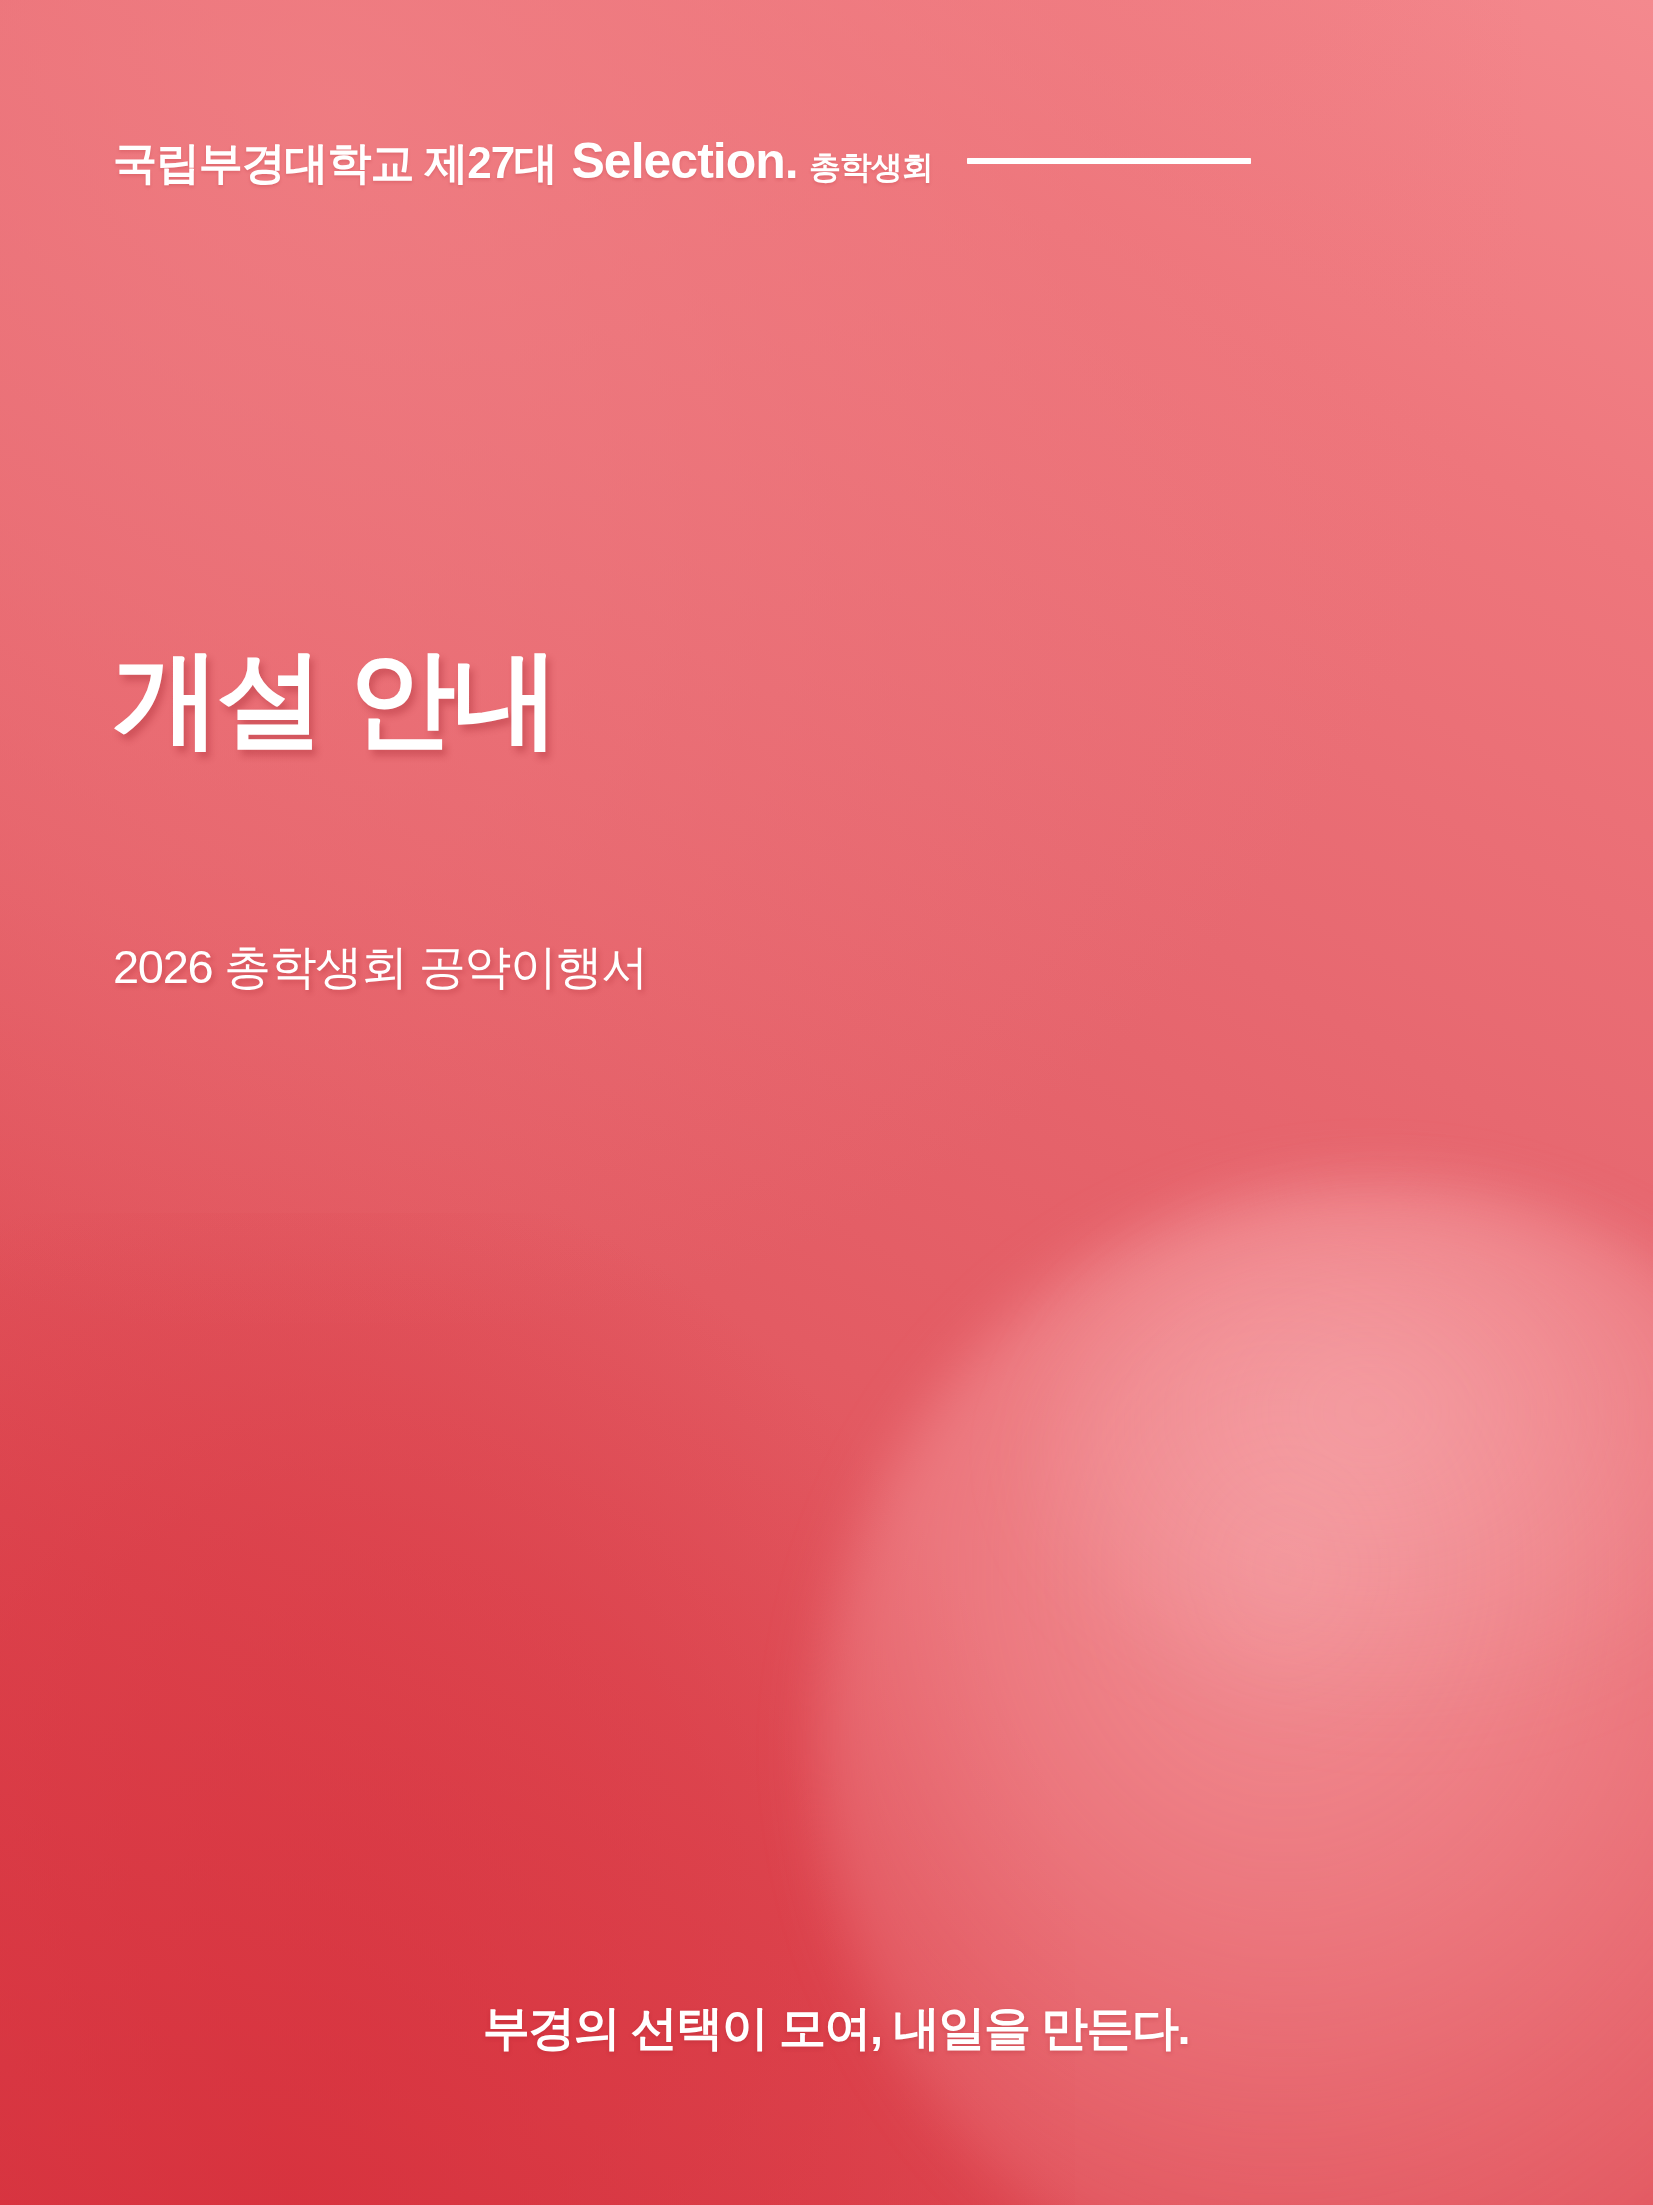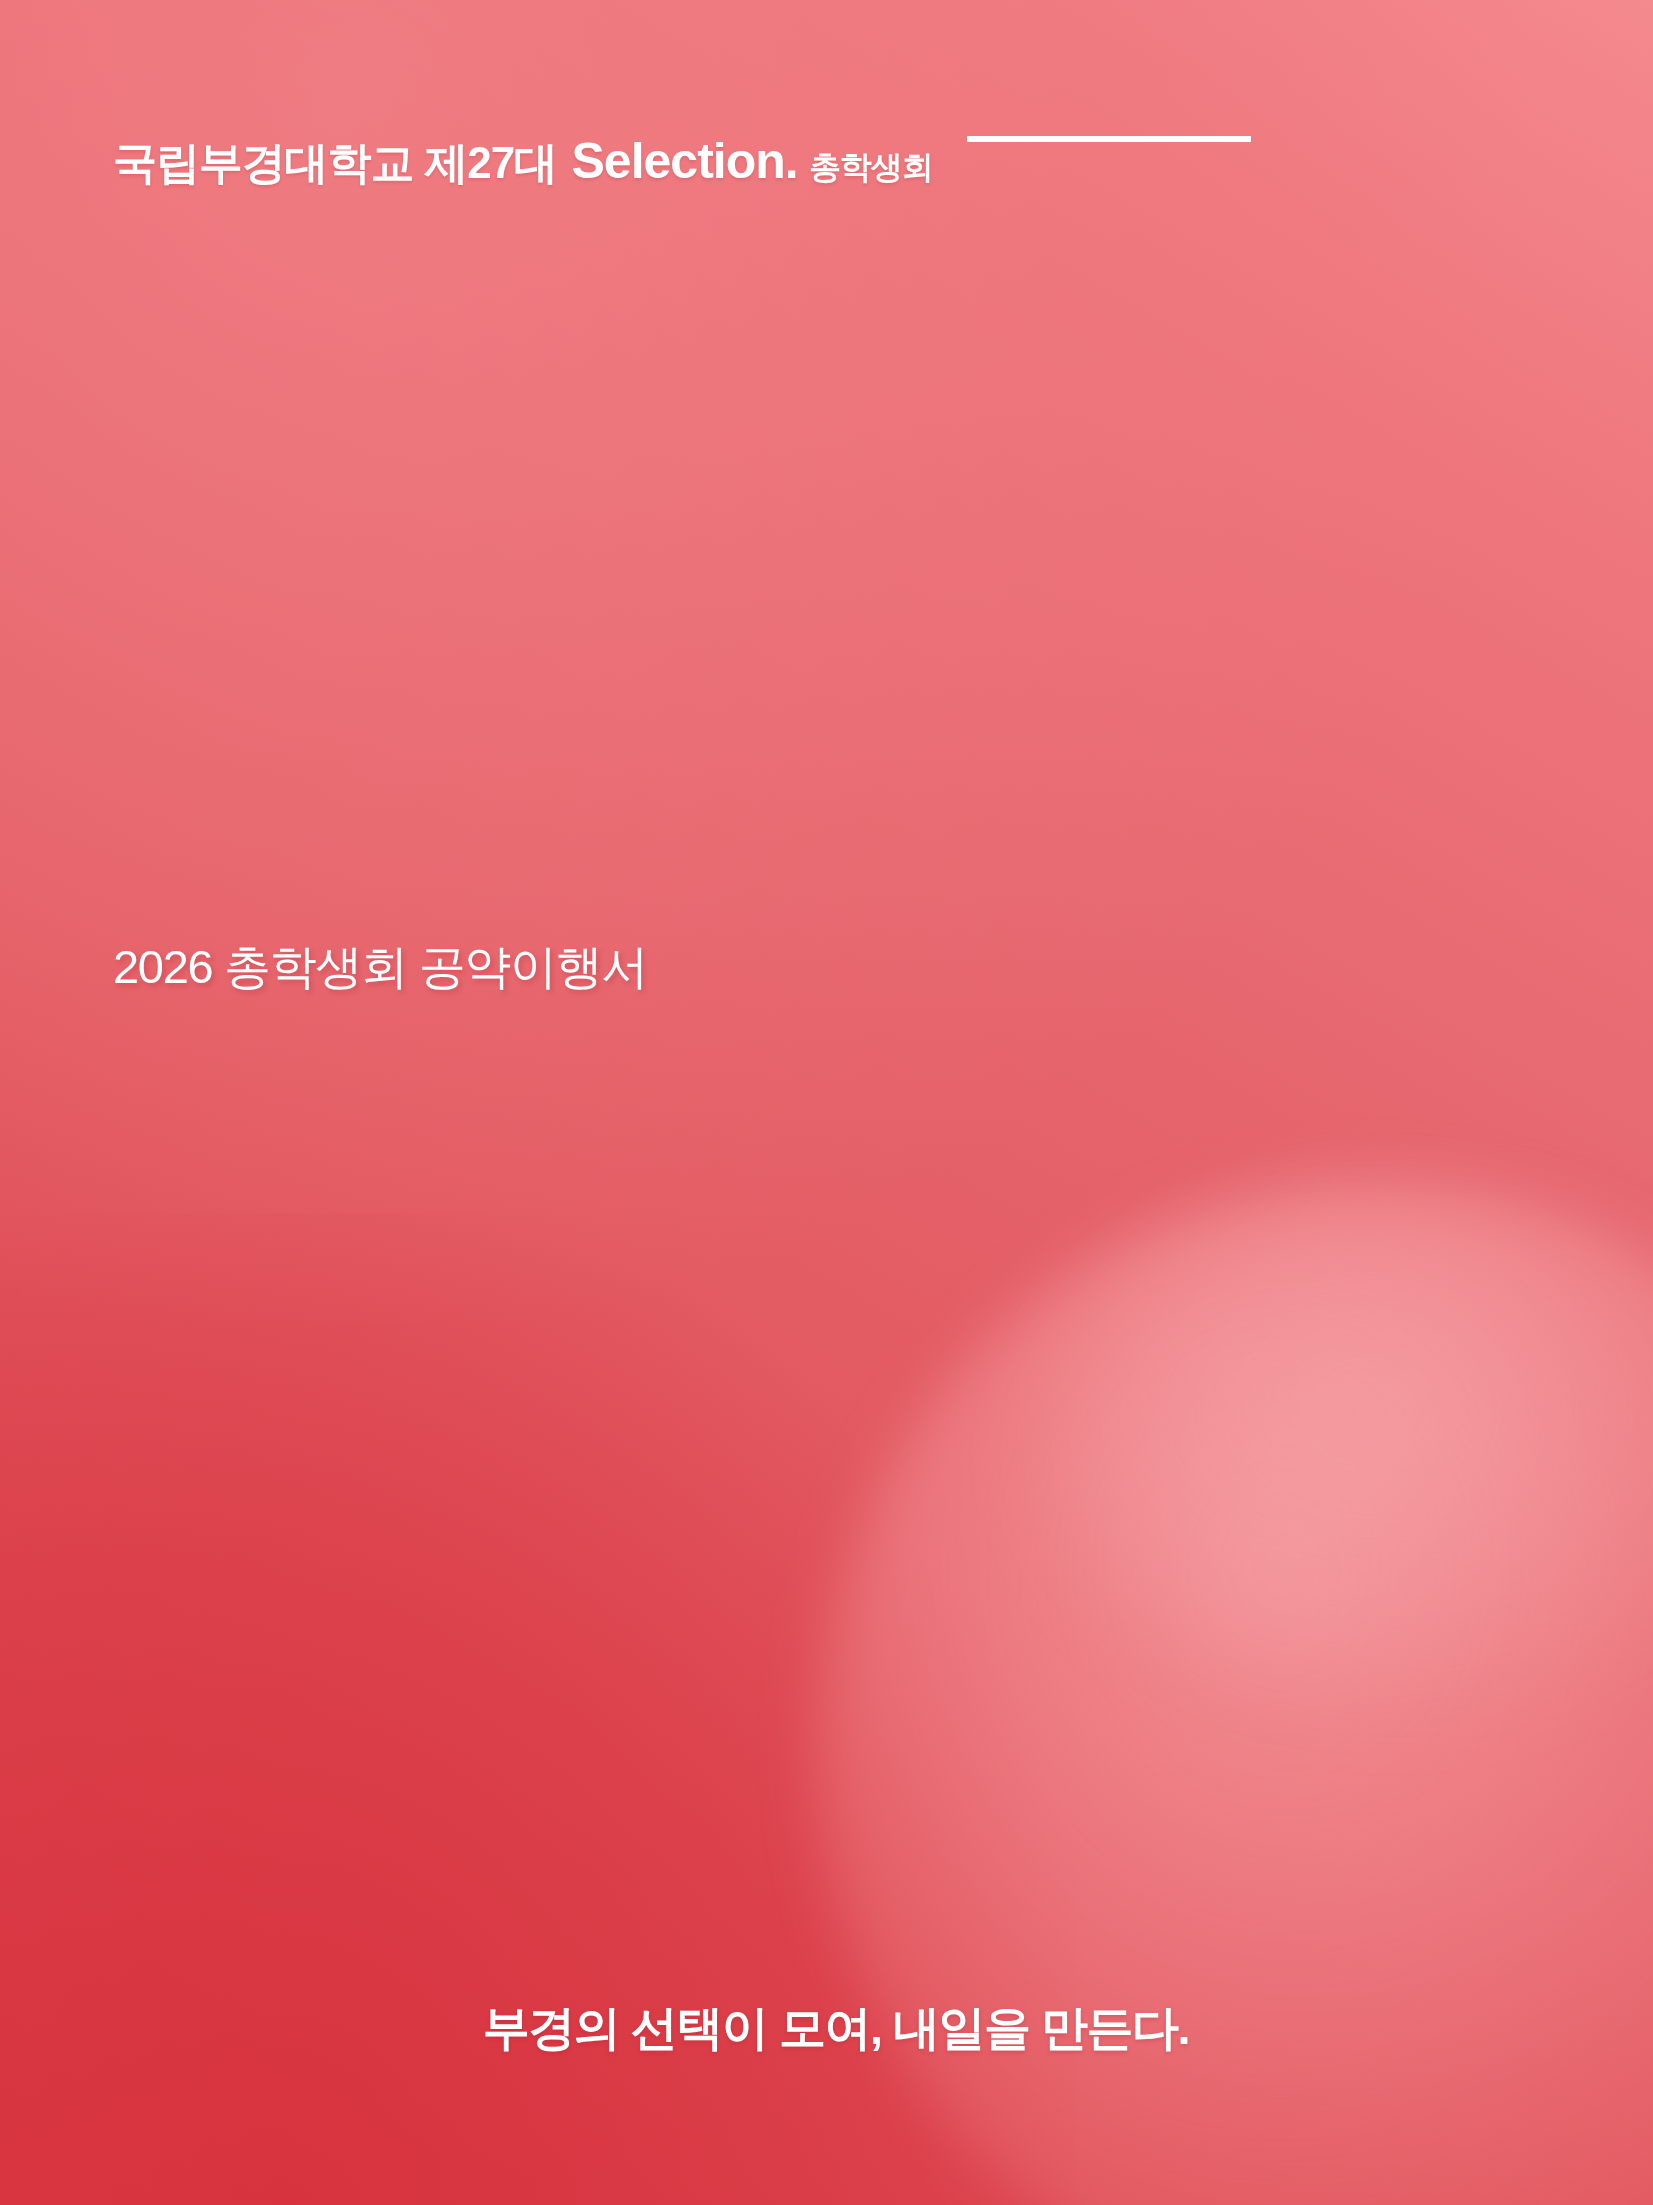--- a/index.html
+++ b/index.html
@@ -88,20 +88,21 @@
     pointer-events: none;
   }
 
   
   .header-row {
     position: absolute;
     left: 113px;
     top: 136px;
     right: 113px;
     display: flex;
+    align-items: center;
     gap: 25px;
   }
 
   .org-line {
     display: flex;
     align-items: baseline;
     white-space: nowrap;
     color: #FFFFFF;
     font-size: 44px;
     font-weight: 700;
@@ -198,20 +199,21 @@
   <div class="header-row">
     <div class="org-line">
       <span class="org-pre">국립부경대학교 제27대</span>
       <span class="org-brand">Selection.</span>
       <span class="org-post">총학생회</span>
     </div>
     <div class="header-rule"></div>
   </div>
 
   <h1 class="headline">
+    <span class="headline-line">개설 안내</span>
   </h1>
 
   <div class="subtitle">2026 총학생회 공약이행서</div>
 
   <div class="footer-row">
     <div class="slogan">부경의 선택이 모여, 내일을 만든다.</div>
     <div class="footer-rule"></div>
   </div>
 
 </div>

